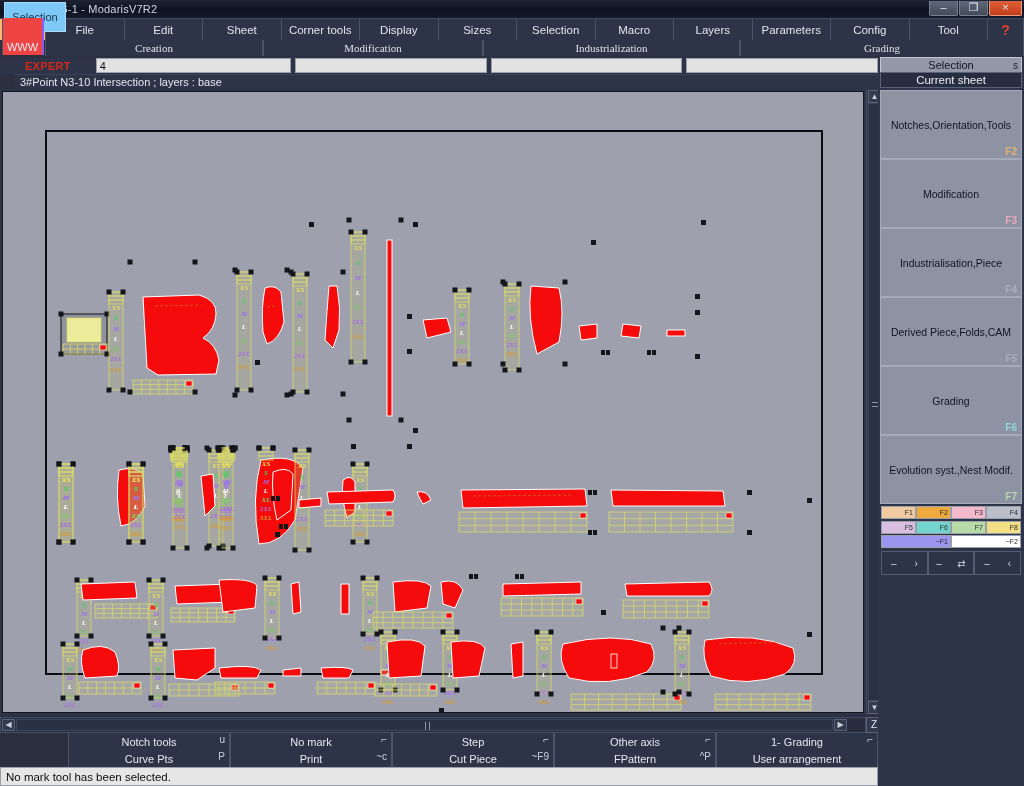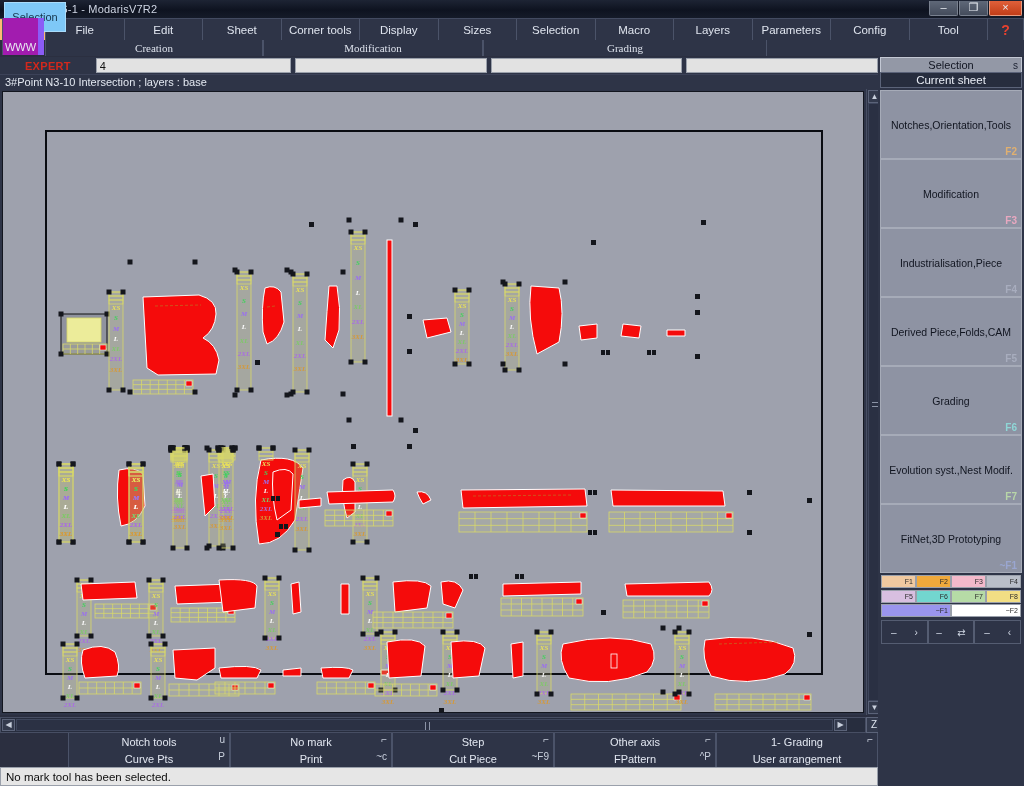--- a/index.html
+++ b/index.html
@@ -38,24 +38,24 @@
     border-color:#e89b7f; width:33px;
   }
 
   
   .menubar {
     position:absolute; left:0; top:18px; width:1024px; height:22px;
     background:#fdba74; display:flex; align-items:stretch;
     border-top:1px solid #434b61;
   }
   .www-cell {
-    width:42px; background:#a21caf; color:#e7ebf2; font-size:11px;
+    width:42px; background:#ef4444; color:#e7ebf2; font-size:11px;
     display:flex; align-items:flex-end; justify-content:center;
     padding-bottom:2px;
-    border-right:6px solid #8b5cf6; border-left:1px solid #4b5369;
+    border-right:2px solid #8b5cf6; border-left:1px solid #4b5369;
     position:absolute; left:2px; top:18px; height:37px; z-index:5;text-align:right;
   }
   .menubar-inner { margin-left:45px; display:flex; flex:1; }
   .menu-item {
     flex:1; display:flex; align-items:center; justify-content:center;
     color:#dfe4ee; font-size:11.5px; white-space:nowrap;
     border-right:1px solid #4b5369;
     background:#2e3447;
   }
   .menu-item:first-child { border-left:1px solid #4b5369; }
@@ -87,21 +87,21 @@
     font-size:11px; color:#111; padding:0 3px; line-height:13px;
     font-family:"Liberation Sans", sans-serif;
   }
   .inp.a { width:196px; }
   .inp.b { width:192px; margin-left:4px;}
   .inp.c { width:192px; margin-left:4px;}
   .inp.d { width:192px; margin-left:4px;}
 
   
   .msgrow {
-    position:absolute; left:0; top:74px; width:878px; height:15px;
+    position:absolute; left:15px; top:74px; width:878px; height:15px;
     background:#2e3447; color:#e3e8f1; font-size:11px;
     display:flex; align-items:center; padding-left:5px;
     border-top:1px solid #3c4258;
   }
 
   
   .canvaswrap {
     position:absolute; left:0; top:89px; width:866px; height:626px;
     background:#2e3447; padding:2px;
   }
@@ -302,20 +302,23 @@
       </div>
   </div>
   <div class="www-cell">WWW</div>
 
   <div class="sectionbar" id="section-bar">
       <div class="section-item" style="width: 218px;">
         <span>Creation</span>
       </div>
       <div class="section-item" style="width: 220px;">
         <span>Modification</span>
+      </div>
+      <div class="section-item" style="width: 257px;">
+        <span>Industrialization</span>
       </div>
       <div class="section-item" style="width: 284px;">
         <span>Grading</span>
       </div>
     </div>
 
   <div class="expertrow">
     <div class="expert-label">EXPERT</div>
     <input class="inp a" value="4" style="">
     <input class="inp b" value="" style="">
@@ -1271,24 +1274,20 @@
           <span class="fk" style="color: rgb(168, 173, 190);">F5</span>
         </div>
         <div class="rp-fkey">
           <span>Grading</span>
           <span class="fk" style="color: rgb(143, 214, 214);">F6</span>
         </div>
         <div class="rp-fkey">
           <span>Evolution syst.,Nest Modif.</span>
           <span class="fk" style="color: rgb(184, 214, 168);">F7</span>
         </div>
-        <div class="rp-fkey">
-          <span>FitNet,3D Prototyping</span>
-          <span class="fk" style="color: rgb(154, 166, 208);">~F1</span>
-        </div>
       </div>
     <div class="swatchrow" id="sw-row1">
         <div class="sw" style="background: rgb(240, 201, 160);">F1</div>
         <div class="sw" style="background: rgb(239, 169, 60);">F2</div>
         <div class="sw" style="background: rgb(243, 185, 203);">F3</div>
         <div class="sw" style="background: rgb(185, 190, 200);">F4</div>
       </div>
     <div class="swatchrow" id="sw-row2">
         <div class="sw" style="background: rgb(216, 191, 224);">F5</div>
         <div class="sw" style="background: rgb(114, 214, 207);">F6</div>

